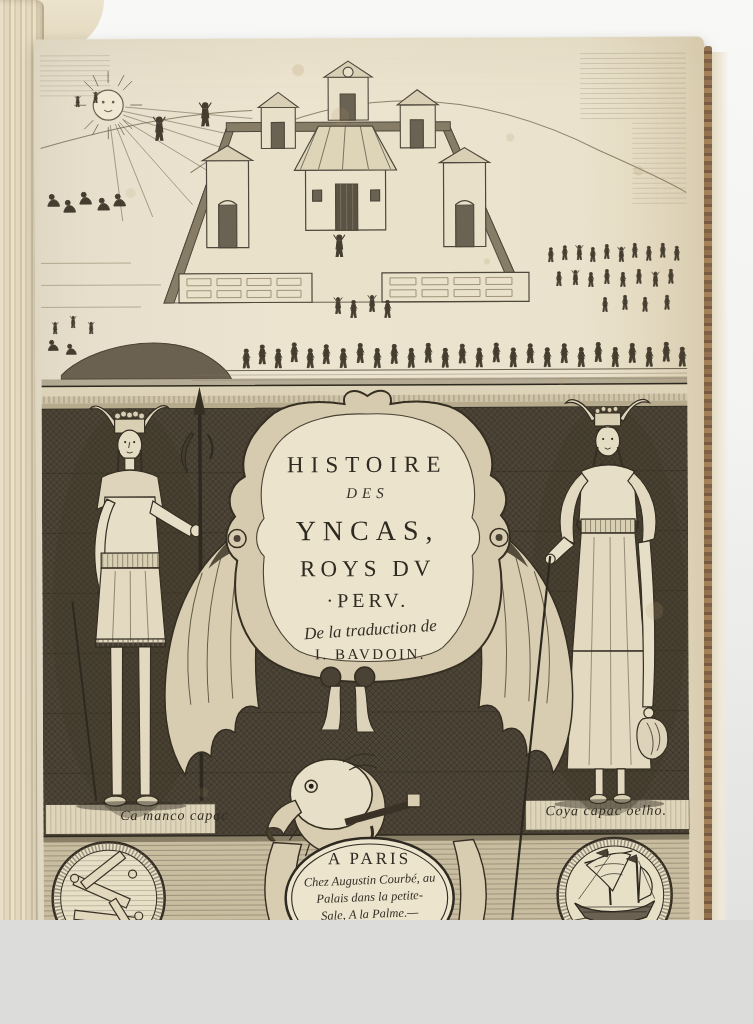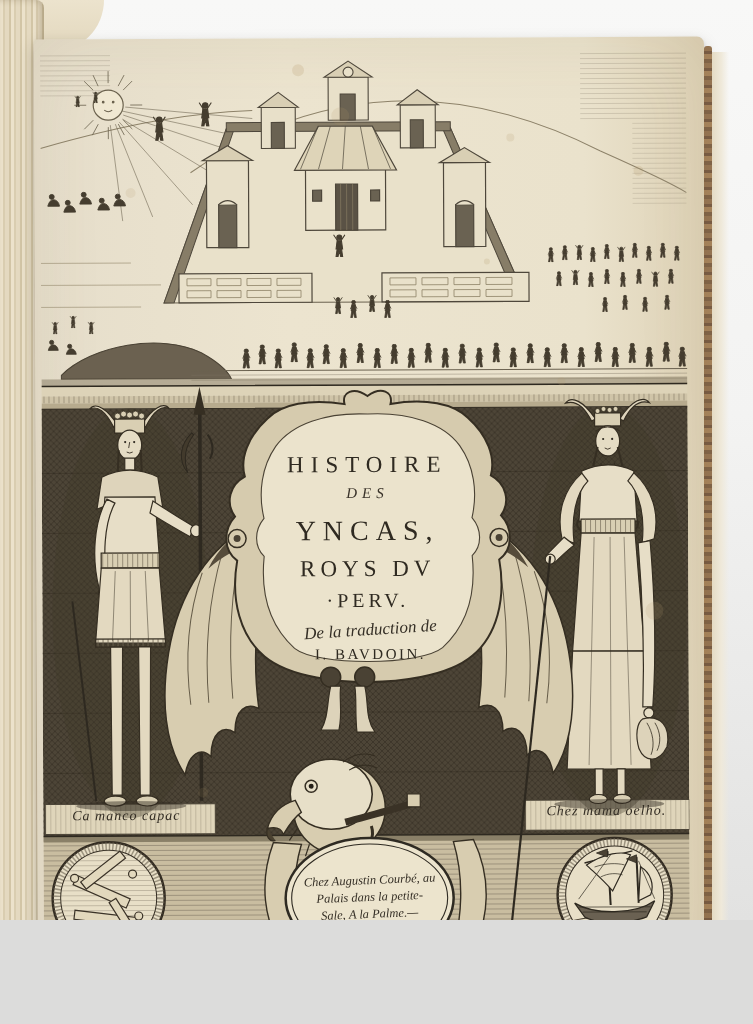--- a/index.html
+++ b/index.html
@@ -494,24 +494,25 @@
     </svg>
 
     <div class="etext t-histoire" style="left:214px;top:414px;width:235px;">HISTOIRE</div>
     <div class="etext t-des" style="left:214px;top:447px;width:235px;">DES</div>
     <div class="etext t-yncas" style="left:214px;top:477px;width:235px;">YNCAS,</div>
     <div class="etext t-roys" style="left:214px;top:518px;width:235px;">ROYS DV</div>
     <div class="etext t-perv" style="left:214px;top:551px;width:235px;">·PERV.</div>
     <div class="etext t-trad" style="left:219px;top:582px;width:230px;">De la traduction de</div>
     <div class="etext t-baudoin" style="left:219px;top:608px;width:230px;">I. BAVDOIN.</div>
 
+    <div class="etext t-aparis" style="left:252px;top:811px;width:160px;">A PARIS</div>
     <div class="etext t-imprint" style="left:234px;top:835px;width:196px;">Chez Augustin Courbé, au</div>
     <div class="etext t-imprint" style="left:239px;top:852px;width:186px;">Palais dans la petite-</div>
     <div class="etext t-imprint" style="left:239px;top:869px;width:186px;">Sale, A la Palme.—</div>
     <div class="etext t-m" style="left:294px;top:887px;width:76px;">M.</div>
 
-    <div class="etext t-plaque" style="left:8px;top:769px;width:162px;">Ca manco capac</div>
-    <div class="etext t-plaque" style="left:490px;top:766px;width:158px;">Chez mama oelho.</div>
+    <div class="etext t-plaque" style="left:8px;top:769px;width:162px;padding-left:48px;">Ca manco capac</div>
+    <div class="etext t-plaque" style="left:490px;top:766px;width:158px;">Coya capac oelho.</div>
   </div>
 
   <div class="binding-edge"></div>
   <div class="cover-sliver"></div>
 </div>
 
 </body></html>

